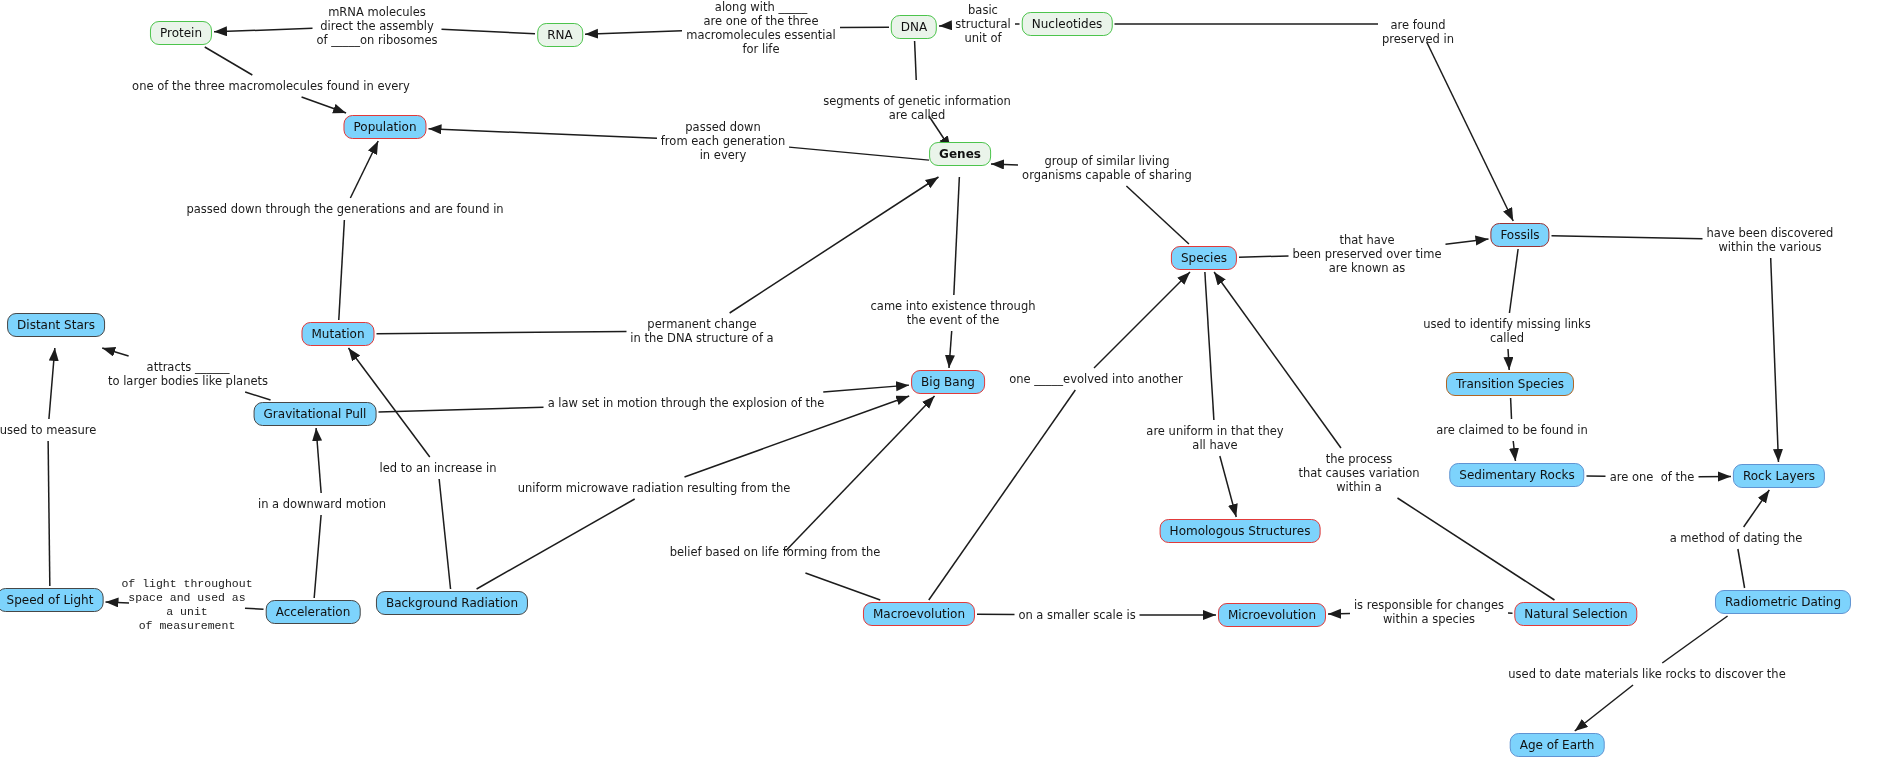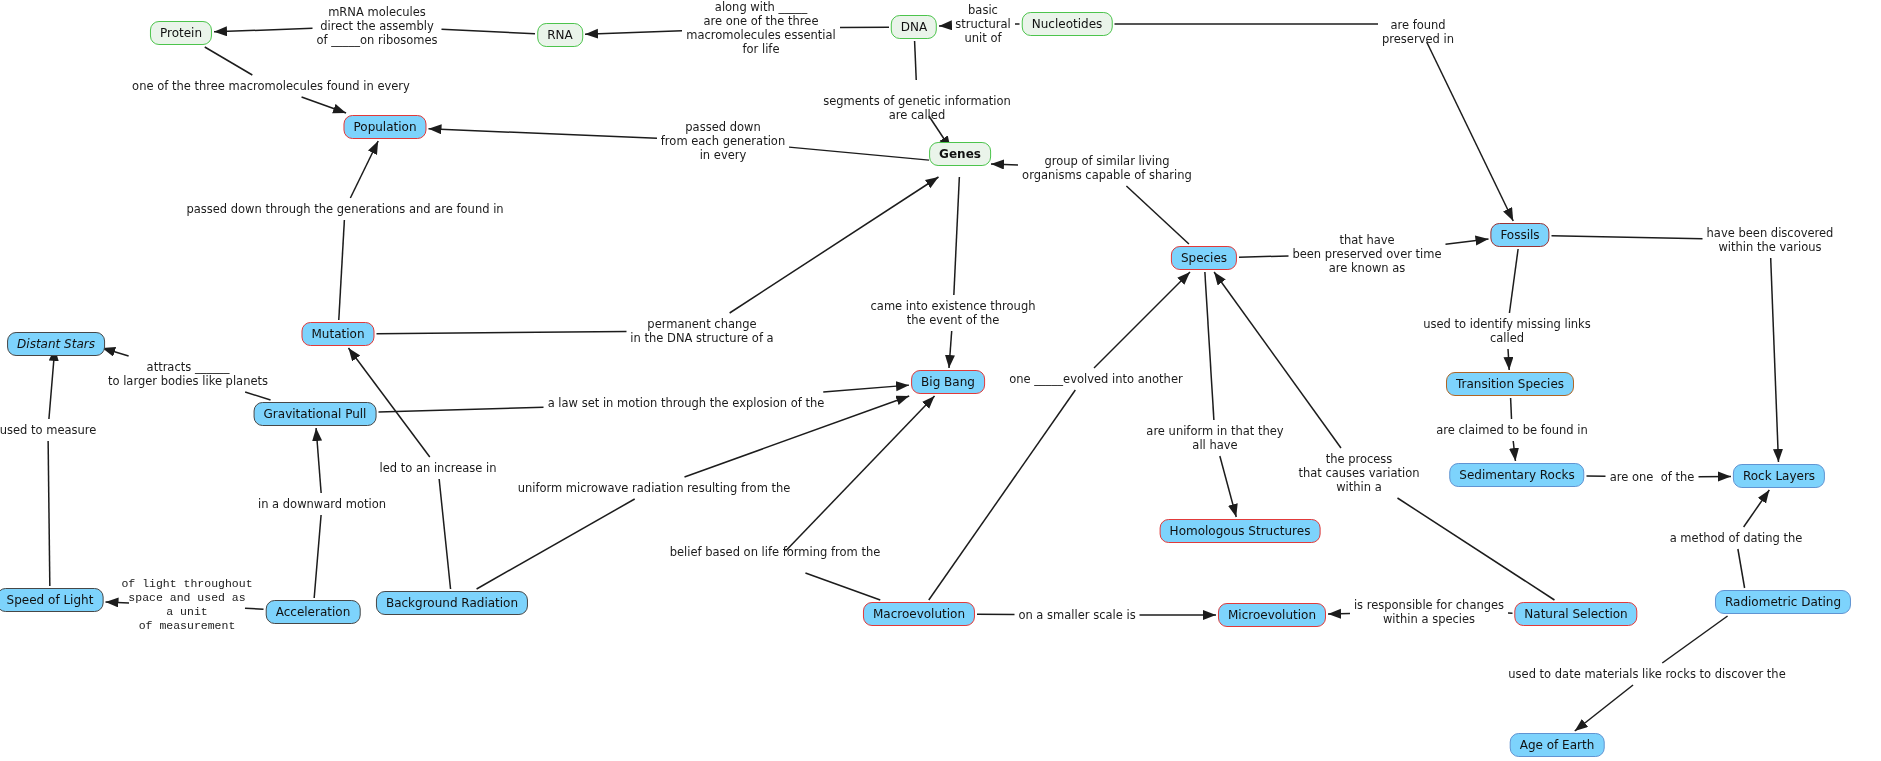--- a/index.html
+++ b/index.html
@@ -102,21 +102,21 @@
     </svg>
 <div class="node c-green" style="left: 181px; top: 33px;">Protein</div>
     <div class="node c-green" style="left: 560px; top: 35px;">RNA</div>
     <div class="node c-green" style="left: 914px; top: 27px;">DNA</div>
     <div class="node c-green" style="left: 1067px; top: 24px;">Nucleotides</div>
     <div class="node c-red" style="left: 385px; top: 127px;">Population</div>
     <div class="node c-green" style="left: 960px; top: 154px; font-weight: bold;">Genes</div>
     <div class="node c-red" style="left: 1204px; top: 258px;">Species</div>
     <div class="node c-darkred" style="left: 1520px; top: 235px;">Fossils</div>
     <div class="node c-red" style="left: 338px; top: 334px;">Mutation</div>
-    <div class="node c-black" style="left: 56px; top: 344px; font-style: italic;">Distant Stars</div>
+    <div class="node c-black" style="left: 56px; top: 325px;">Distant Stars</div>
     <div class="node c-black" style="left: 315px; top: 414px;">Gravitational Pull</div>
     <div class="node c-red" style="left: 948px; top: 382px;">Big Bang</div>
     <div class="node c-black" style="left: 50px; top: 600px;">Speed of Light</div>
     <div class="node c-black" style="left: 313px; top: 612px;">Acceleration</div>
     <div class="node c-black" style="left: 452px; top: 603px;">Background Radiation</div>
     <div class="node c-red" style="left: 919px; top: 614px;">Macroevolution</div>
     <div class="node c-red" style="left: 1272px; top: 615px;">Microevolution</div>
     <div class="node c-red" style="left: 1240px; top: 531px;">Homologous Structures</div>
     <div class="node c-red" style="left: 1576px; top: 614px;">Natural Selection</div>
     <div class="node c-orange" style="left: 1510px; top: 384px;">Transition Species</div>

